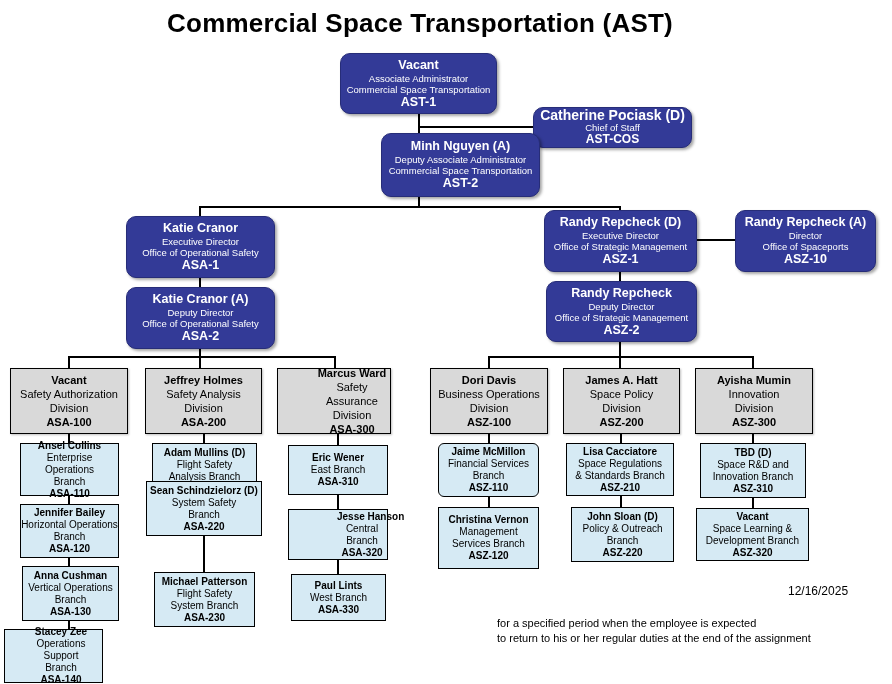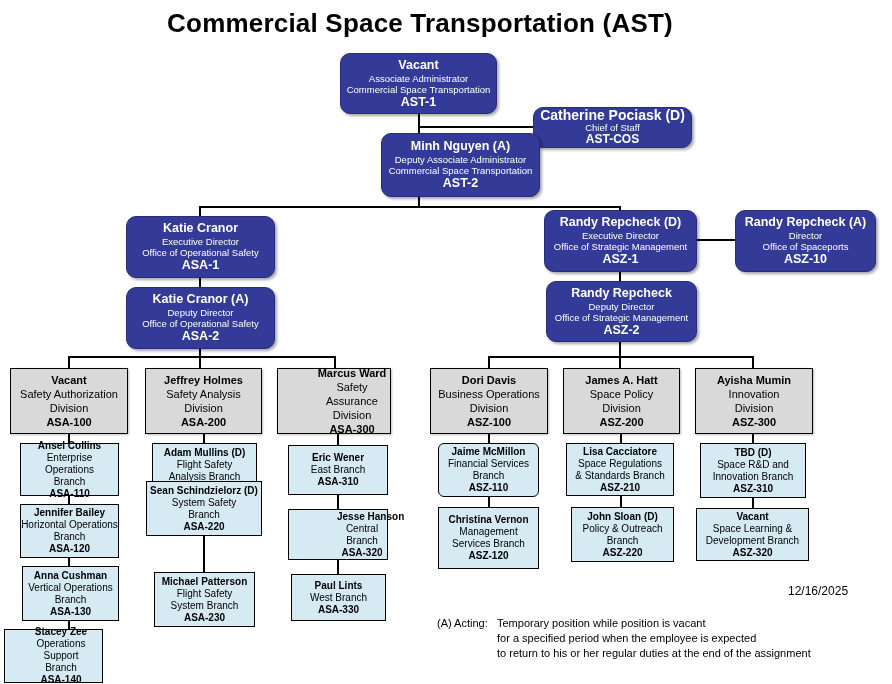--- a/index.html
+++ b/index.html
@@ -273,24 +273,20 @@
     <div class="nm">Vacant</div>
     <div class="tl">Space Learning &amp;</div>
     <div class="tl">Development Branch</div>
     <div class="cd">ASZ-320</div>
   </div>
 
   <div class="date-label">12/16/2025</div>
 
   <div class="legend">
     <div class="legend-row">
-      <span class="legend-key">(A) Acting:</span>
-      <span class="legend-text">Temporary position while position is vacant</span>
-    </div>
-    <div class="legend-row">
       <span class="legend-key"></span>
       <span class="legend-text">for a specified period when the employee is expected</span>
     </div>
     <div class="legend-row">
       <span class="legend-key"></span>
       <span class="legend-text">to return to his or her regular duties at the end of the assignment</span>
     </div>
   </div>
 
 </div>

